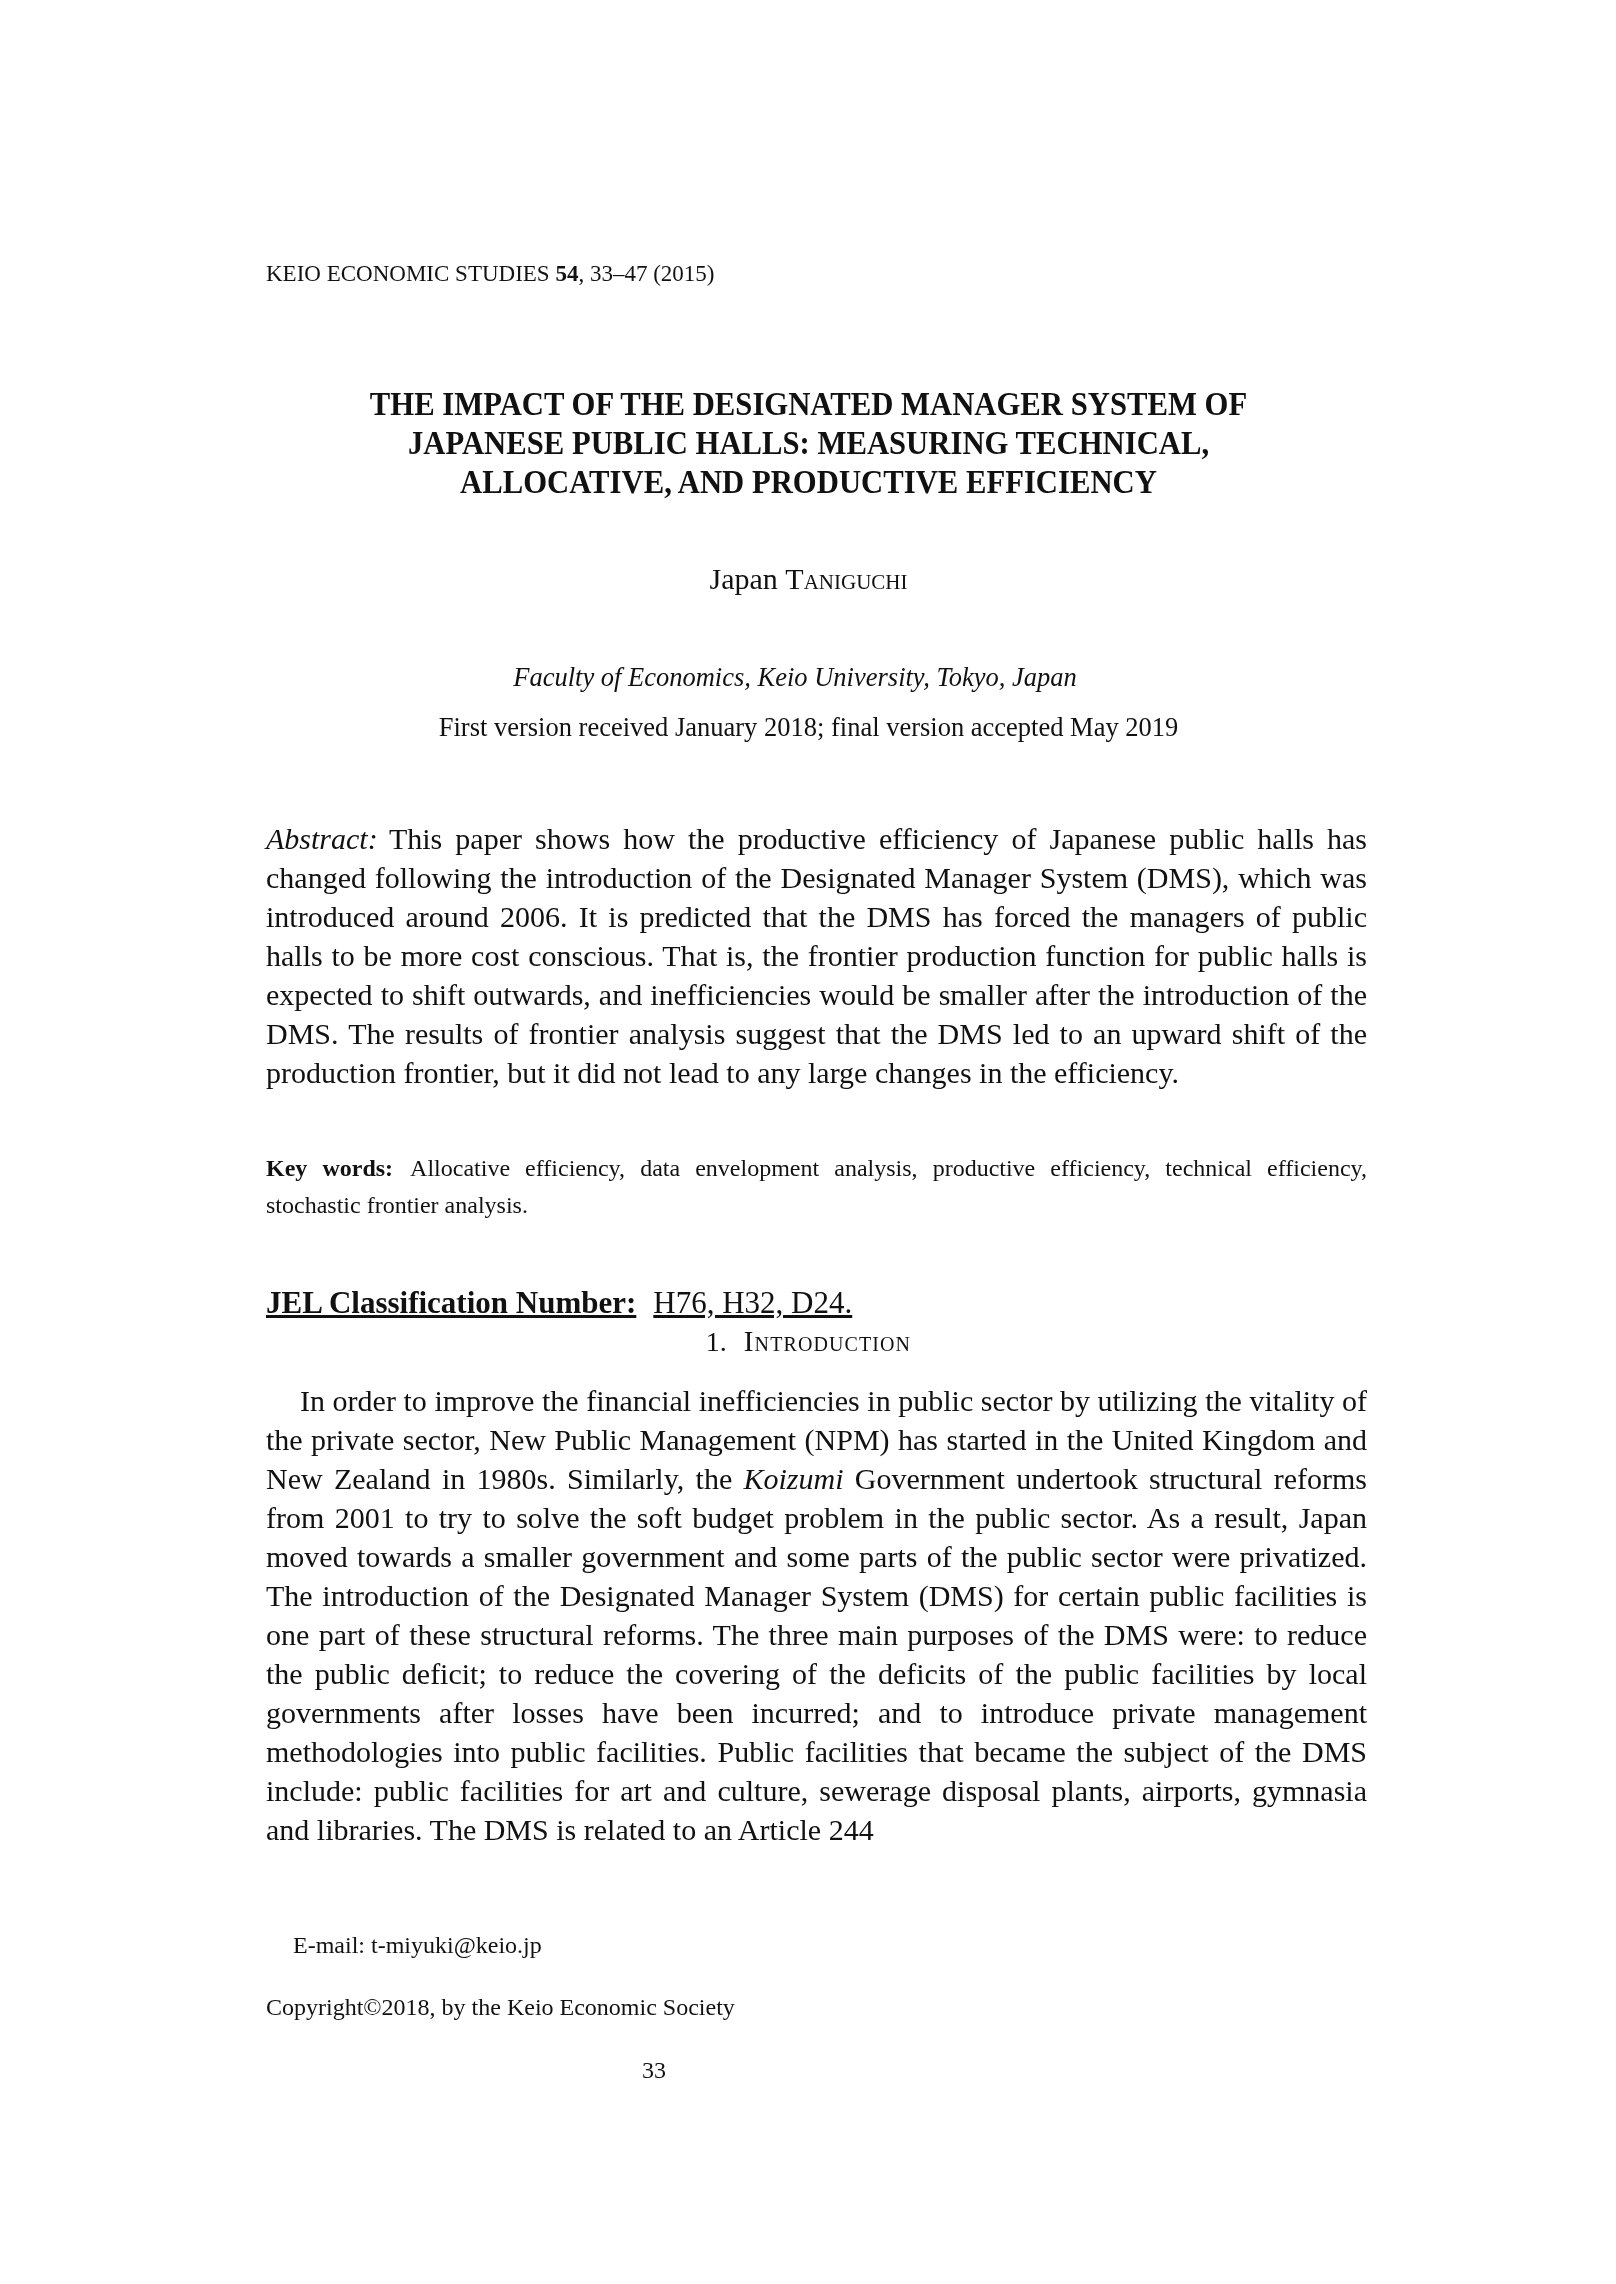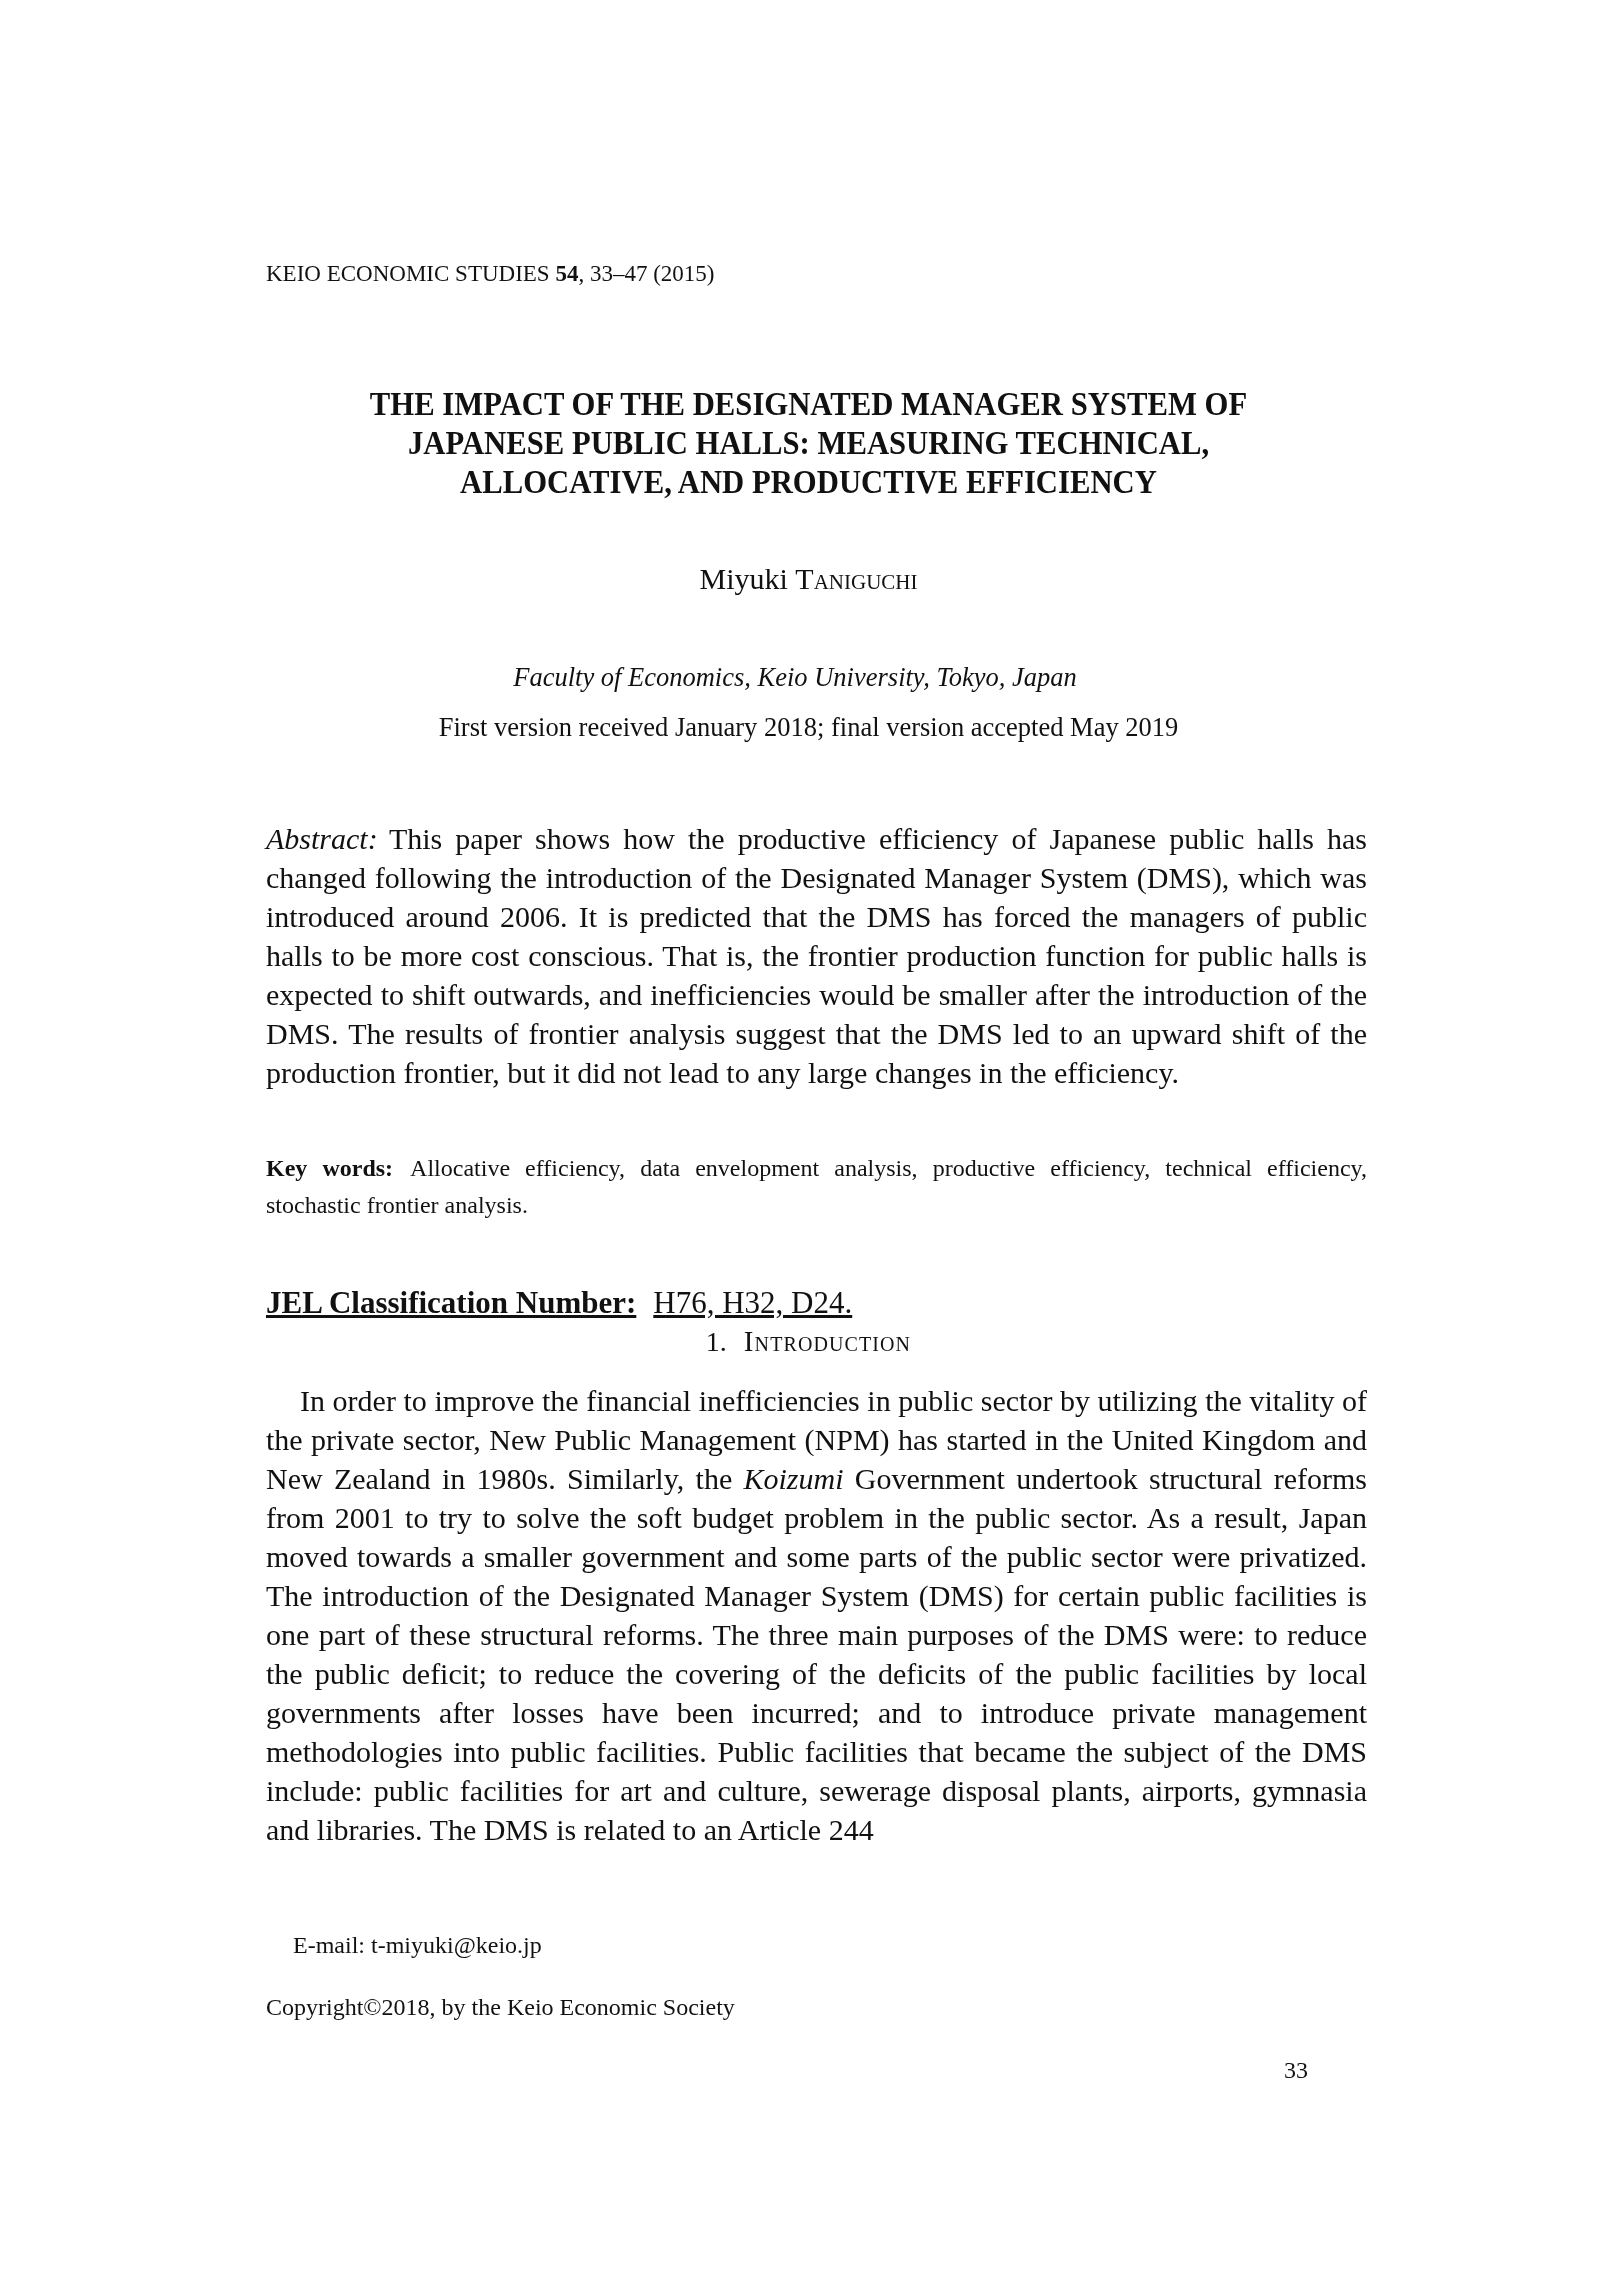--- a/index.html
+++ b/index.html
@@ -48,39 +48,39 @@
   .section-head .sc { font-size: 29px; letter-spacing: 1.1px; }
   .intro { top: 1381px; text-indent: 34px; }
   .intro i { font-style: italic; }
   .email {
     left: 293px; top: 1932px; font-size: 24px; white-space: nowrap;
   }
   .copyright {
     left: 266px; top: 1994px; font-size: 24px; white-space: nowrap;
   }
   .pagenum {
-    left: 0; width: 1308px; top: 2057px; text-align: right; font-size: 24px;
+    left: 0; width: 1308px; top: 2057px; text-align: center; font-size: 24px;
   }
 </style>
 </head>
 <body>
 
 <div class="abs running-head">
   <span>KEIO ECONOMIC STUDIES</span>
   <b>54</b><span>, 33–47 (2015)</span>
 </div>
 
 <div class="abs title">
   <div>THE IMPACT OF THE DESIGNATED MANAGER SYSTEM OF</div>
   <div>JAPANESE PUBLIC HALLS: MEASURING TECHNICAL,</div>
   <div>ALLOCATIVE, AND PRODUCTIVE EFFICIENCY</div>
 </div>
 
 <div class="abs author">
-  <span>Miyuki</span>
+  <span>Japan</span>
   <span class="sc">Taniguchi</span>
 </div>
 
 <div class="abs affil">Faculty of Economics, Keio University, Tokyo, Japan</div>
 
 <div class="abs dates">First version received January 2018; final version accepted May 2019</div>
 
 <div class="abs textblock abstract">
   <span class="lbl">Abstract:</span><span>This paper shows how the productive efficiency of Japanese public halls has changed following the introduction of the Designated Manager System (DMS), which was introduced around 2006. It is predicted that the DMS has forced the managers of public halls to be more cost conscious. That is, the frontier production function for public halls is expected to shift outwards, and inefficiencies would be smaller after the introduction of the DMS. The results of frontier analysis suggest that the DMS led to an upward shift of the production frontier, but it did not lead to any large changes in the efficiency.</span>
 </div>

